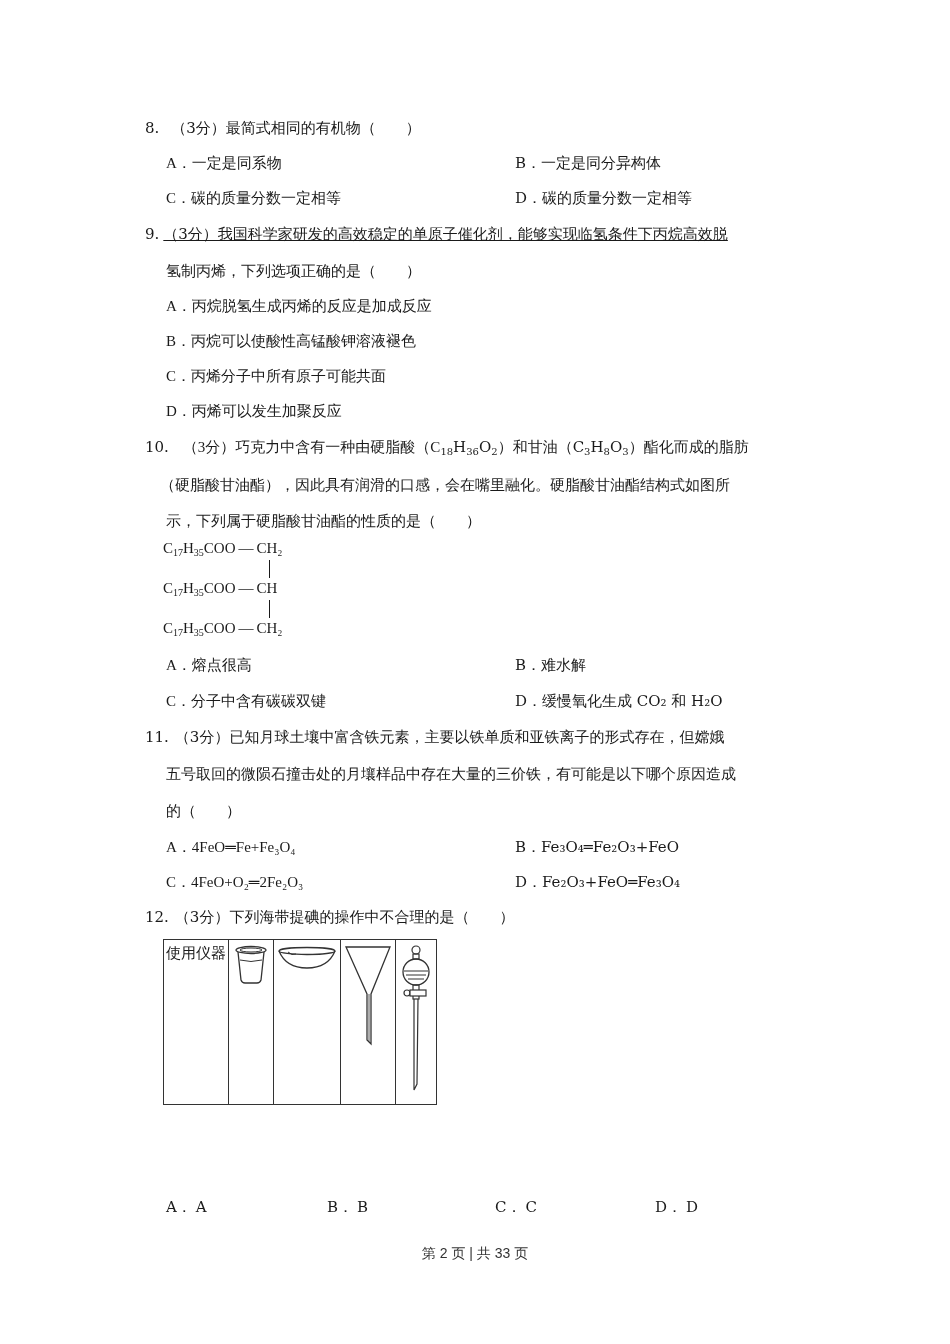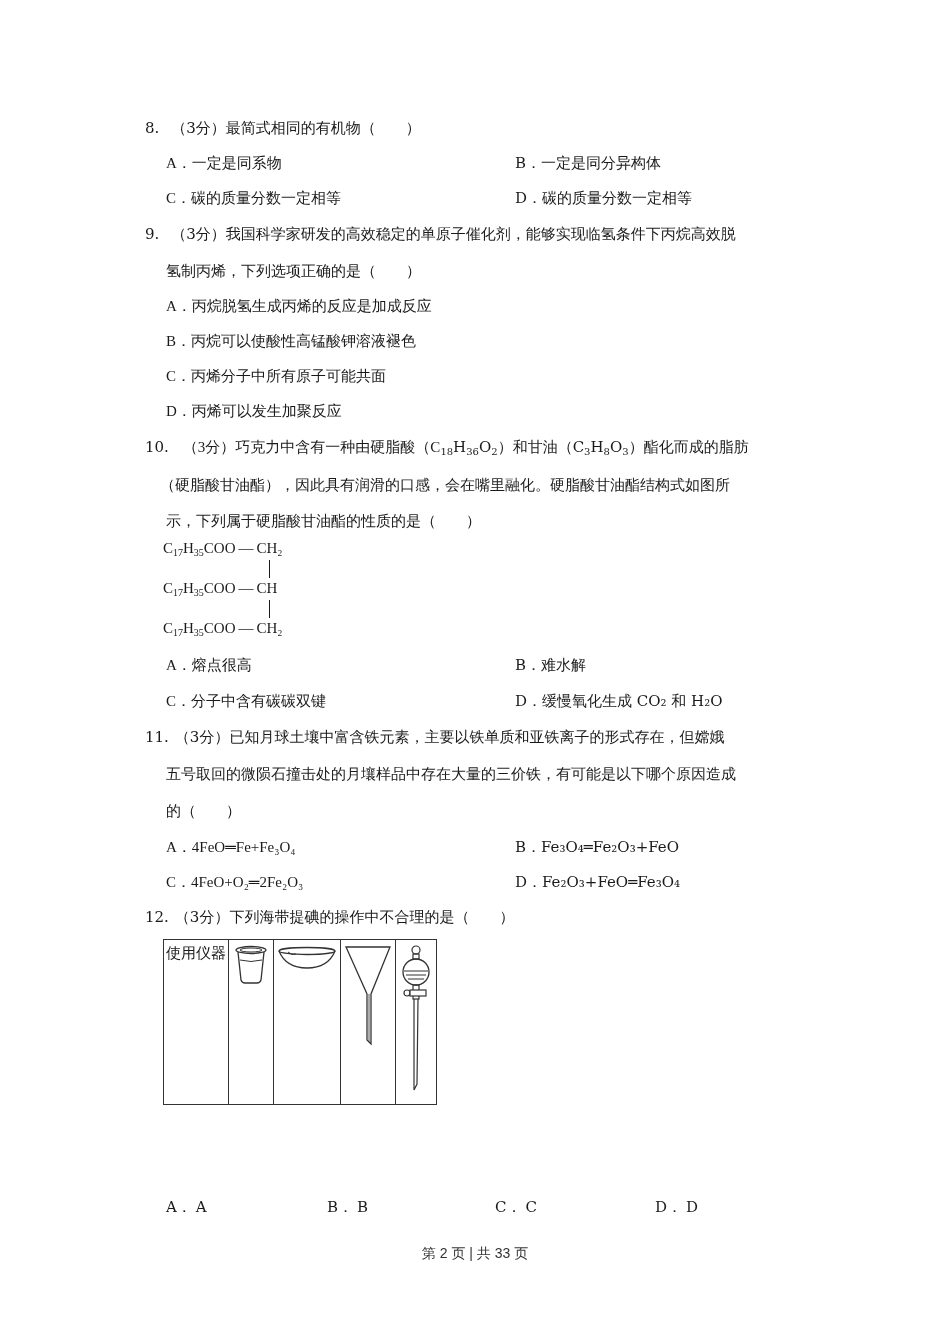--- a/index.html
+++ b/index.html
@@ -21,21 +21,21 @@
 
 <div class="line q" style="top:118px;">
   <span>8.</span><span style="margin-left:12px;">（3分）最简式相同的有机物（　　）</span>
 </div>
 <div class="line opt" style="top:153px;"><span>A．</span><span>一定是同系物</span></div>
 <div class="line opt2" style="top:153px;"><span>B．</span><span>一定是同分异构体</span></div>
 <div class="line opt" style="top:188px;"><span>C．</span><span>碳的质量分数一定相等</span></div>
 <div class="line opt2" style="top:188px;"><span>D．</span><span>碳的质量分数一定相等</span></div>
 
 <div class="line q" style="top:224px;">
-  <span>9.</span><span style="margin-left:12px;">（3分）我国科学家研发的高效稳定的单原子催化剂，能够实现临氢条件下丙烷高效脱</span>
+  <span>9.</span><span style="margin-left:4px;text-decoration:underline;">（3分）我国科学家研发的高效稳定的单原子催化剂，能够实现临氢条件下丙烷高效脱</span>
 </div>
 <div class="line opt" style="top:261px;">氢制丙烯，下列选项正确的是（　　）</div>
 <div class="line opt" style="top:296px;"><span>A．</span><span>丙烷脱氢生成丙烯的反应是加成反应</span></div>
 <div class="line opt" style="top:331px;"><span>B．</span><span>丙烷可以使酸性高锰酸钾溶液褪色</span></div>
 <div class="line opt" style="top:366px;"><span>C．</span><span>丙烯分子中所有原子可能共面</span></div>
 <div class="line opt" style="top:401px;"><span>D．</span><span>丙烯可以发生加聚反应</span></div>
 
 <div class="line q" style="top:437px;">
   <span>10.</span><span style="margin-left:14px;font-family:Liberation Serif, serif;">（3分）巧克力中含有一种由硬脂酸（C</span><sub>18</sub>H<sub>36</sub>O<sub>2</sub>）<span>和甘油（C</span><sub>3</sub>H<sub>8</sub>O<sub>3</sub>）<span>酯化而成的脂肪</span>
 </div>

